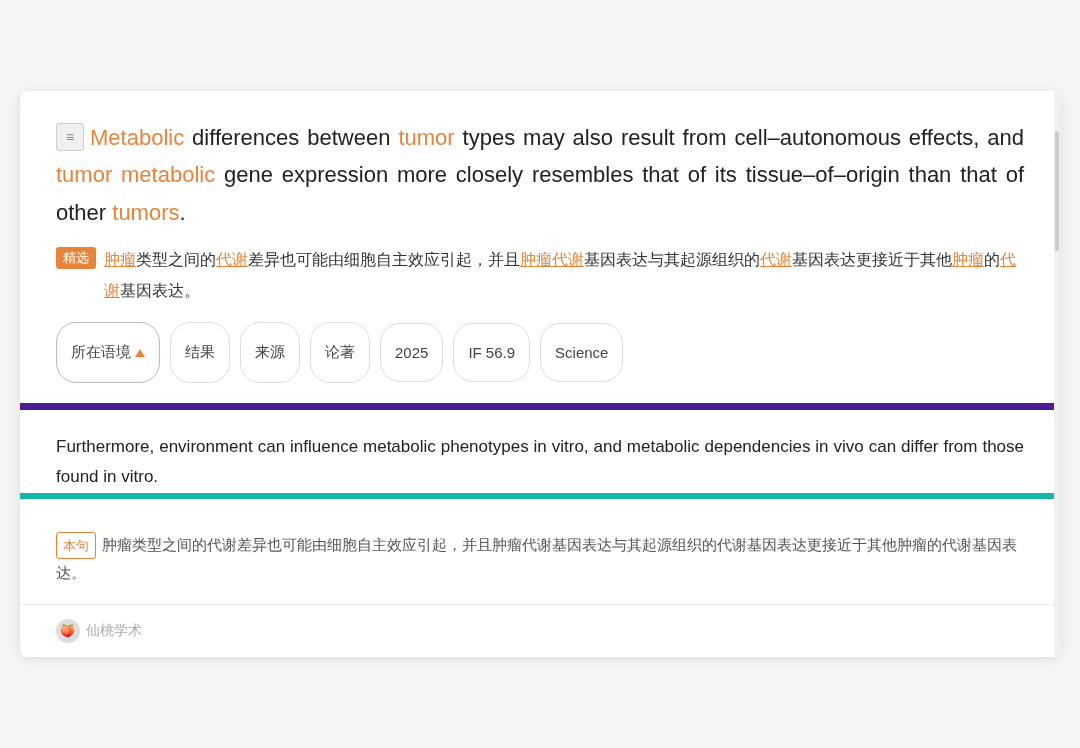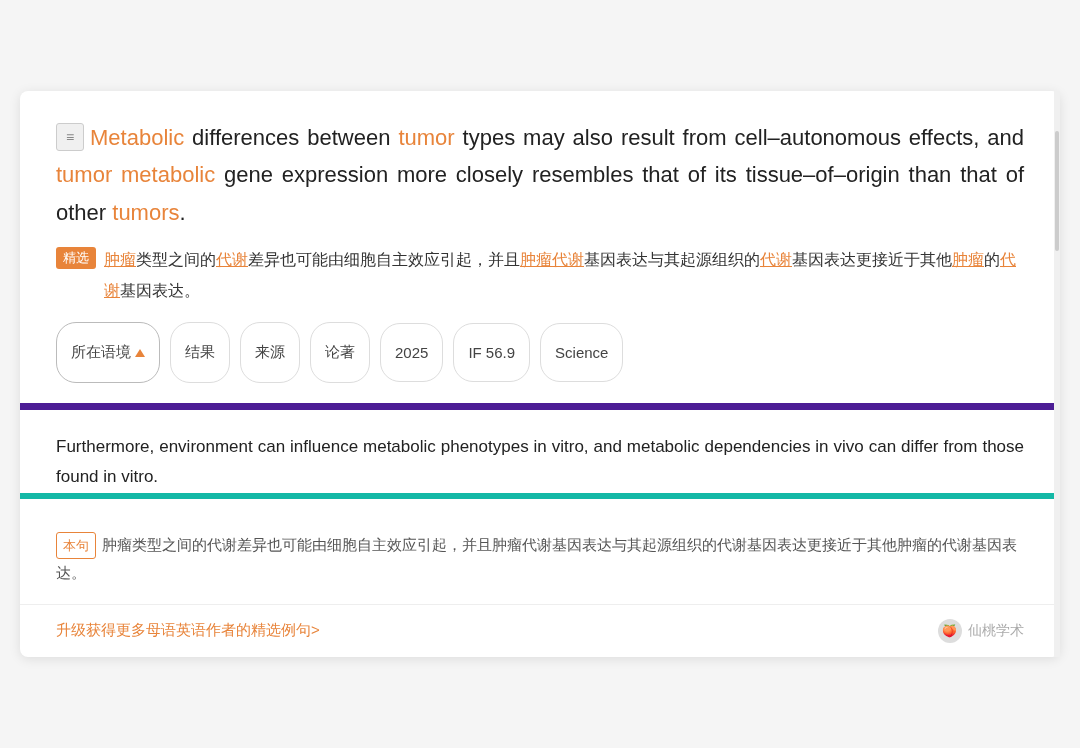--- a/index.html
+++ b/index.html
@@ -231,21 +231,20 @@
       <div class="example-en">Furthermore, environment can influence metabolic phenotypes in vitro, and metabolic dependencies in vivo can differ from those found in vitro.</div>
     </div>
 
     <div class="example-block-2">
       <div class="example-zh" style="margin-top: 10px;">
         <span class="badge-benju">本句</span><span>肿瘤类型之间的代谢差异也可能由细胞自主效应引起，并且肿瘤代谢基因表达与其起源组织的代谢基因表达更接近于其他肿瘤的代谢基因表达。</span>
       </div>
     </div>
 
     <div class="upgrade-bar">
-      <a class="upgrade-link">升级获得更多母语英语作者的精选例句&gt;</a>
       <div class="brand-logo">
         <div class="logo-icon">🍑</div>
         <span>仙桃学术</span>
       </div>
     </div>
   </div>
   <div class="scrollbar-track">
     <div class="scrollbar-thumb"></div>
   </div>
 </div>

